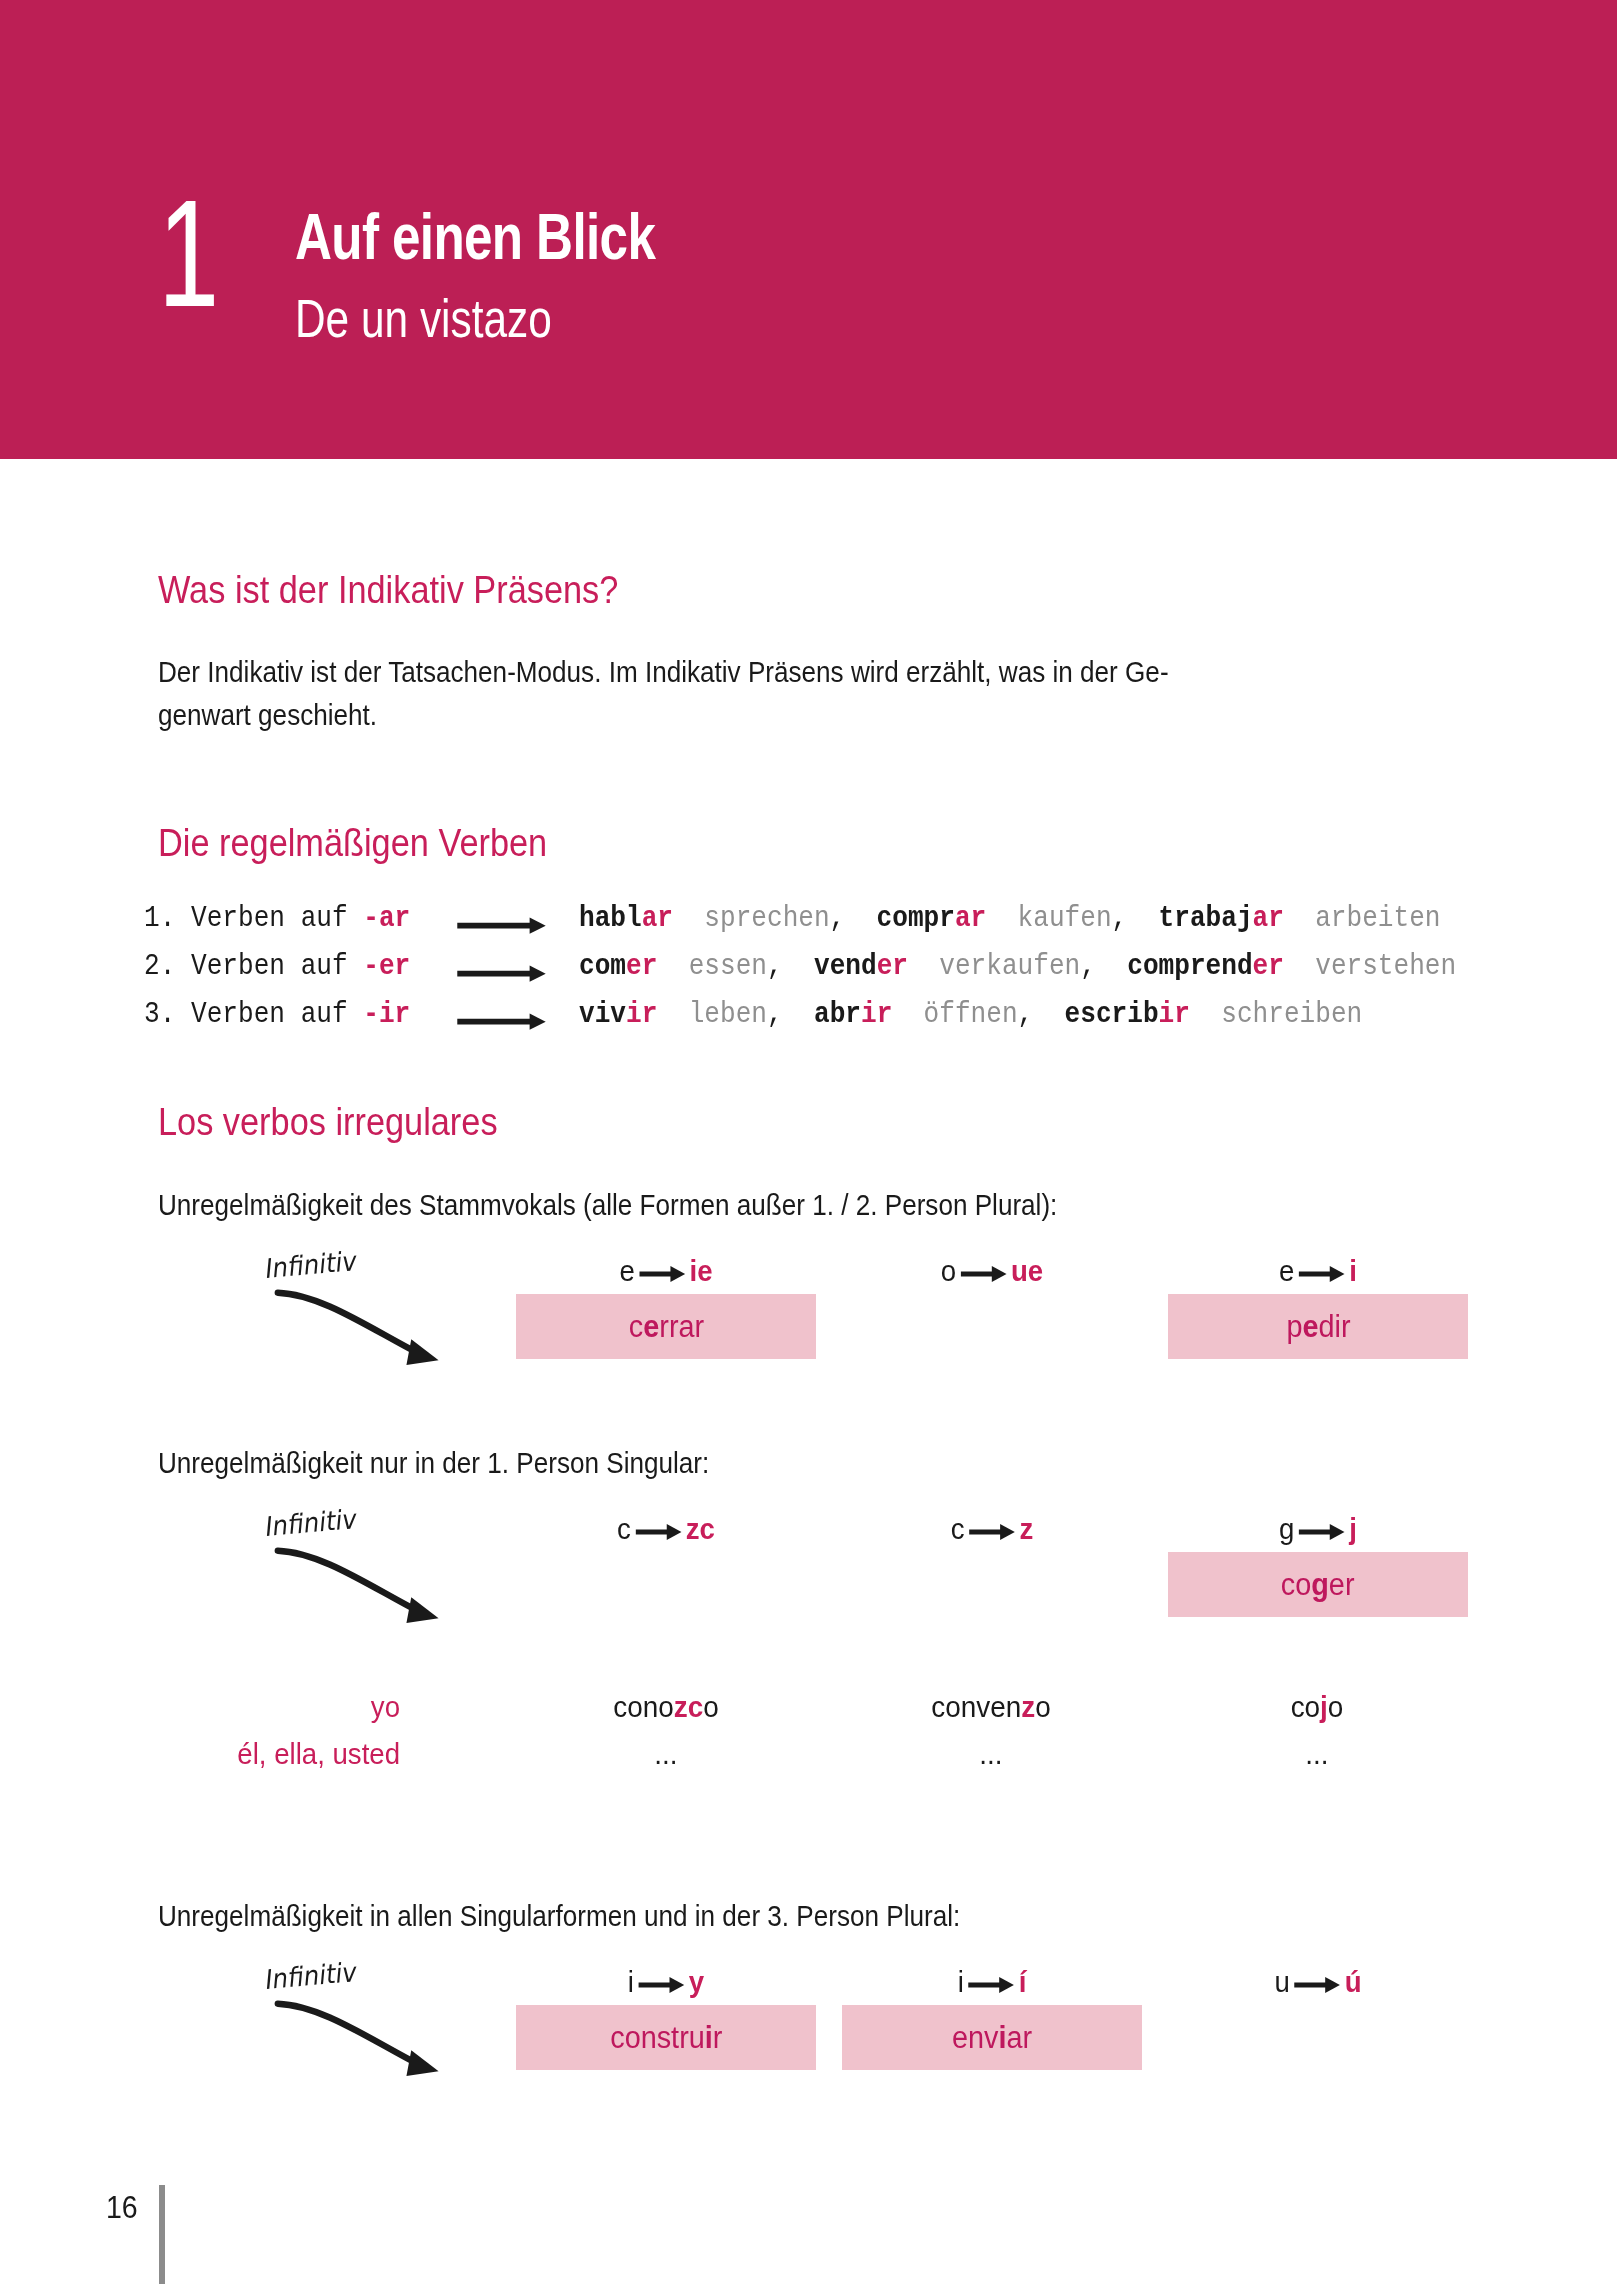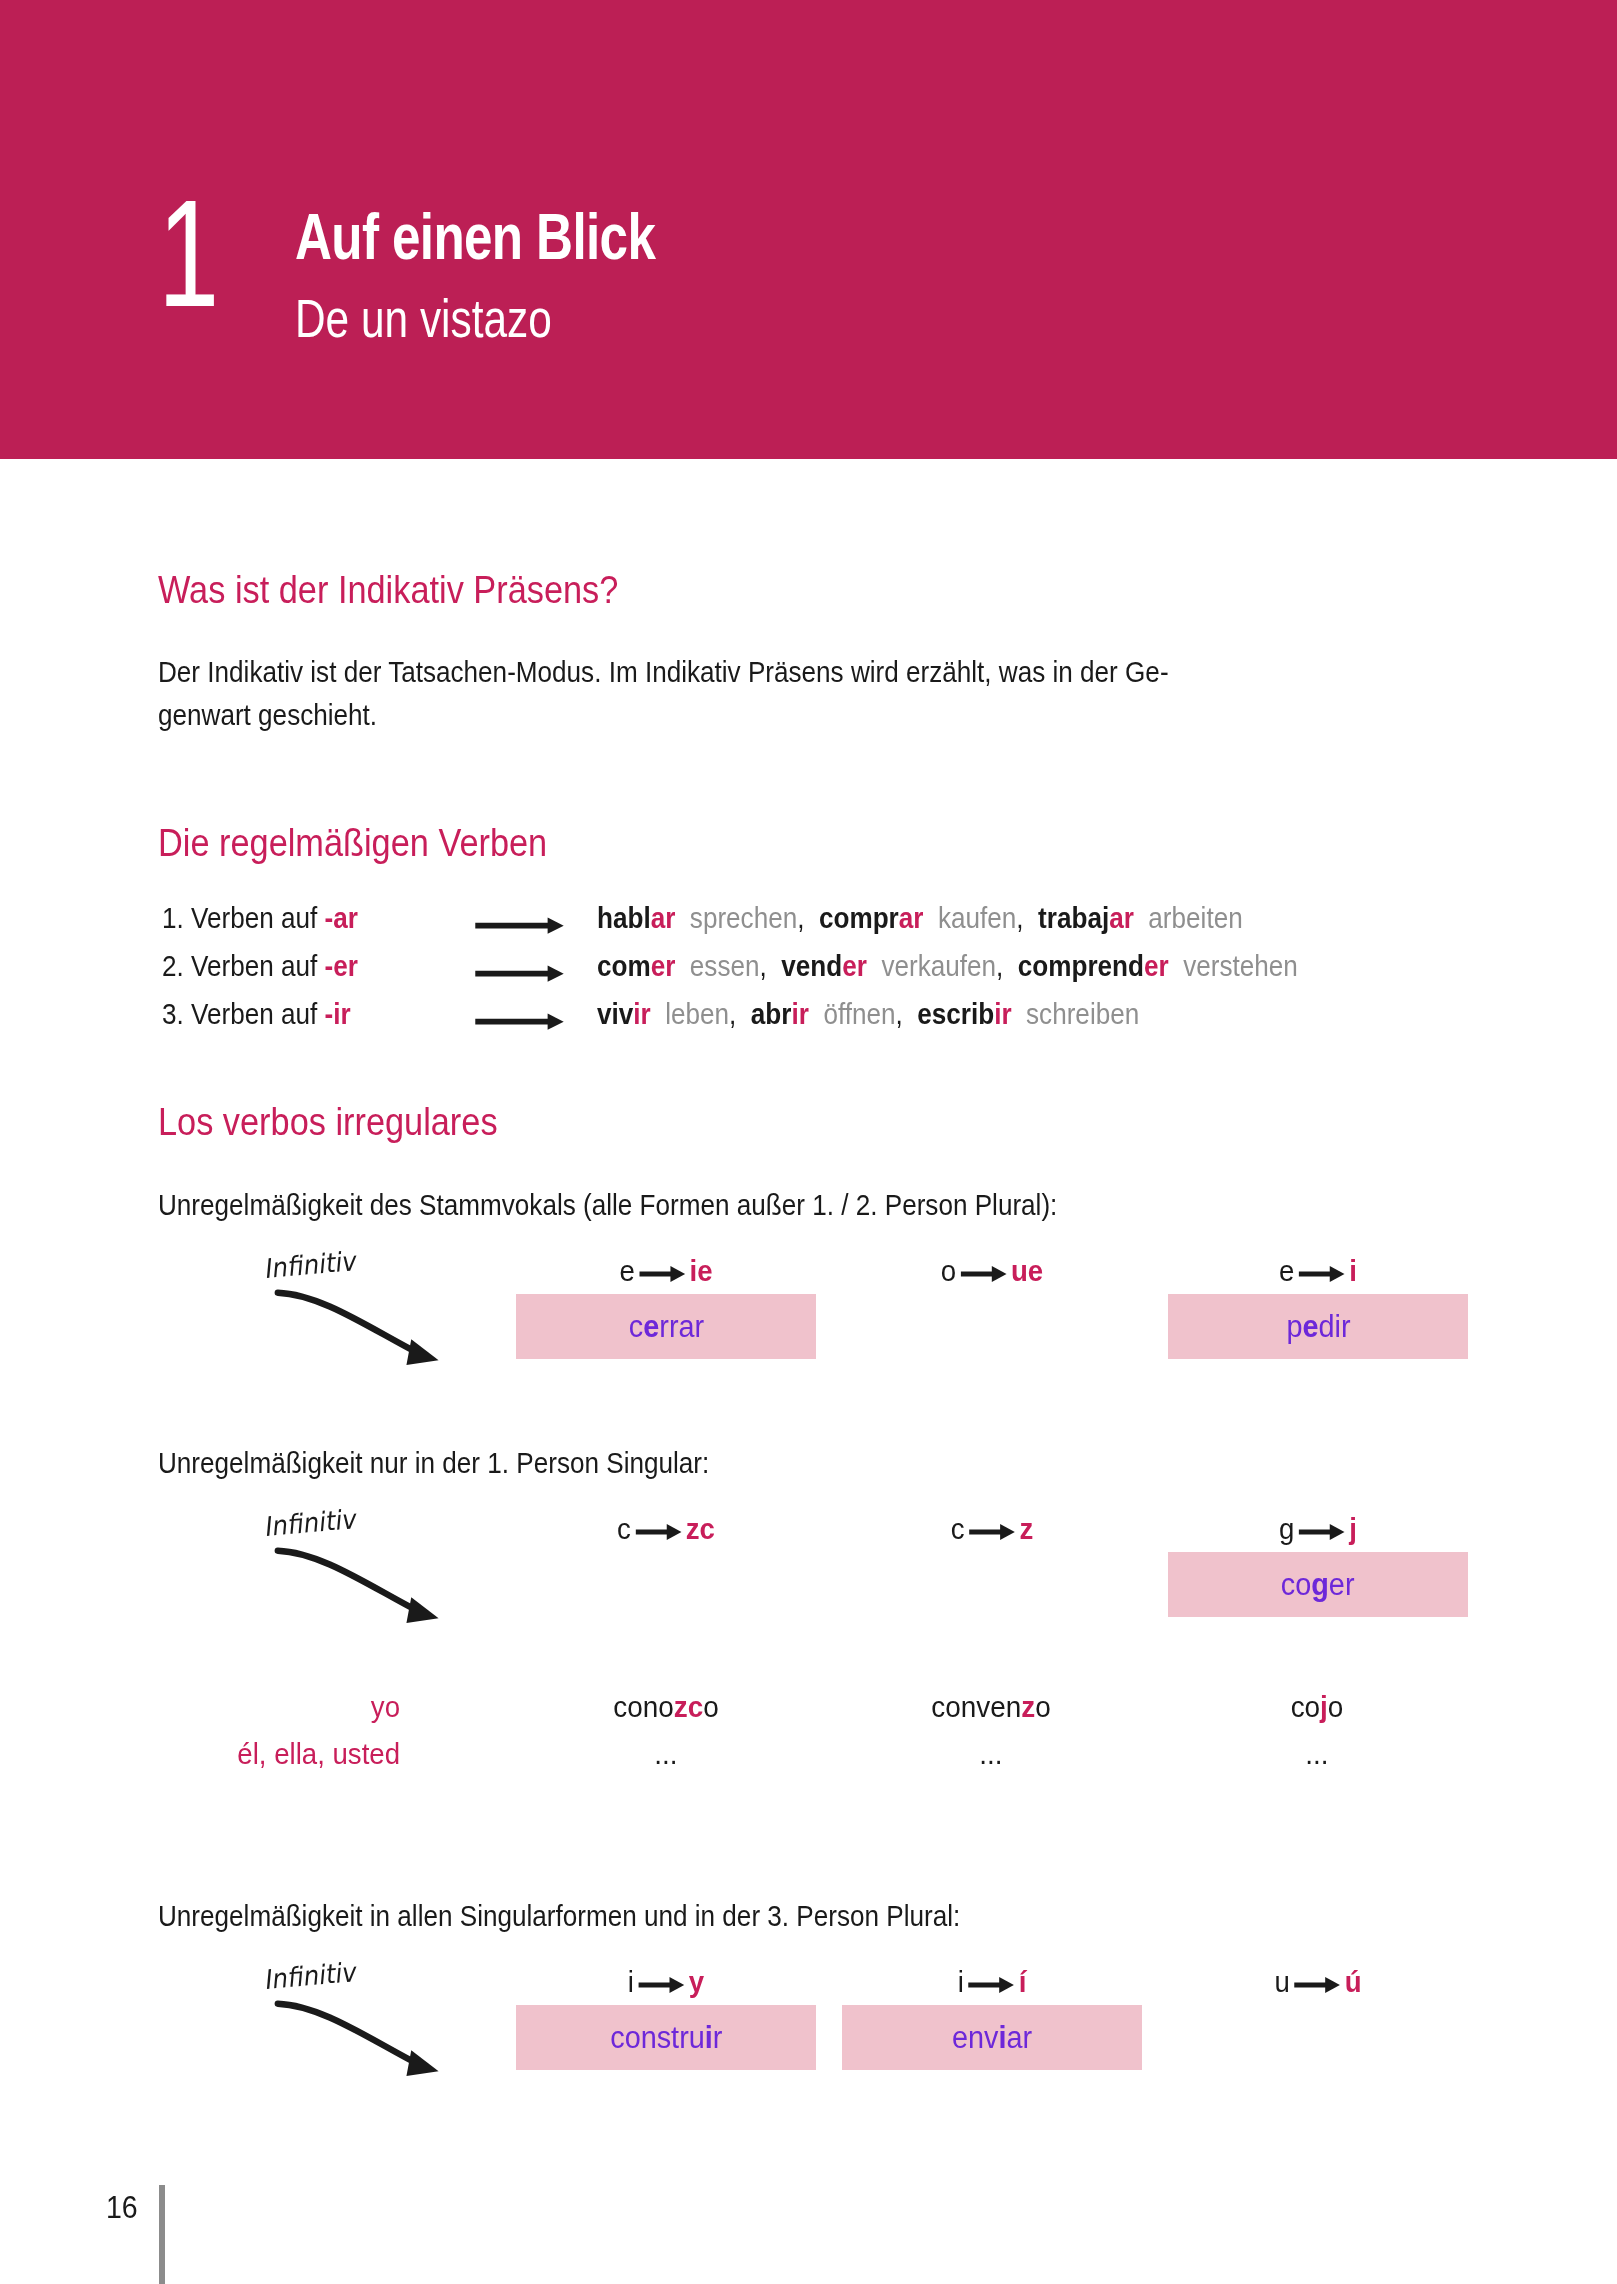--- a/index.html
+++ b/index.html
@@ -87,23 +87,24 @@
   .body-text.nowrap { white-space: nowrap; }
 
   .pink  { color: #c81e5a; }
   .grey  { color: #8f8f8f; }
   .black { color: #1a1a1a; }
   .b     { font-weight: bold; }
 
   
   #regular-verbs {
     position: absolute;
-    left: 162px;
+    left: 144px;
     top: 901px;
     width: 1370px;
+    font-family: Liberation Mono, monospace;
   }
   .verb-row {
     position: relative;
     height: 48px;
   }
   .verb-label {
     position: absolute;
     left: 0; top: 0;
     font-size: 29px;
     line-height: 35px;
@@ -186,21 +187,21 @@
     position: relative;
     top: 1.6px;
   }
   .pink-box {
     height: 65px;
     background: #f0c2cc;
     display: flex;
     align-items: center;
     justify-content: center;
     font-size: 31px;
-    color: #6d28d9;
+    color: #be185d;
     transform: scaleX(1);
   }
   .pink-box span { transform: scaleX(0.93); display: inline-block; }
 
   
   #conjugation-table {
     position: absolute;
     left: 158px;
     top: 1690px;
     width: 1370px;

